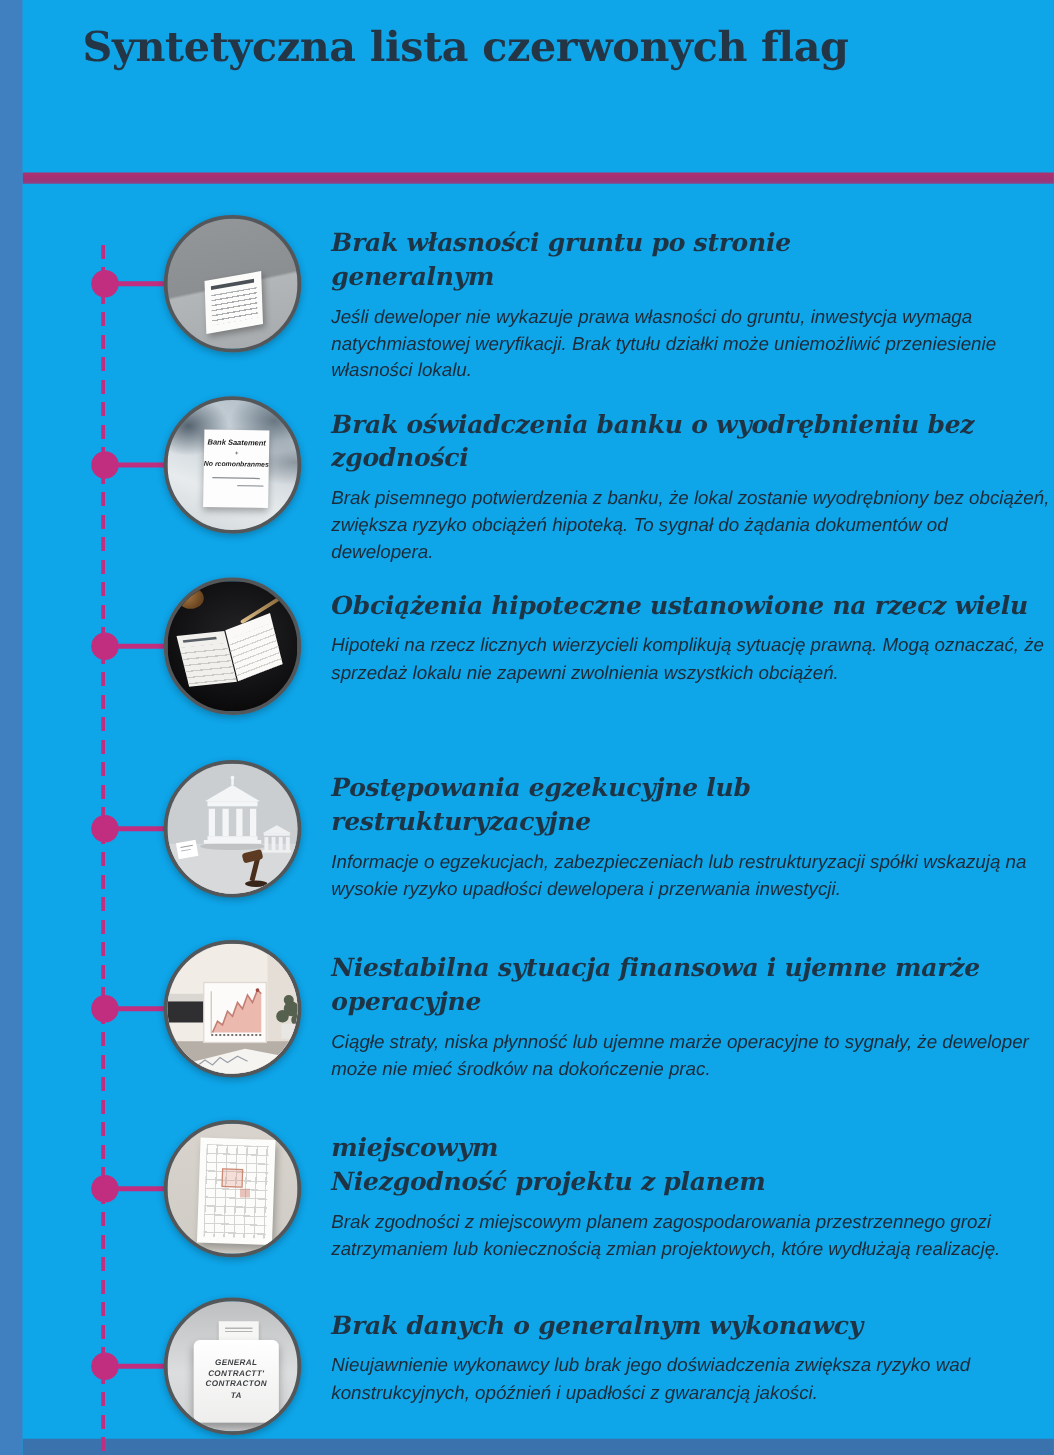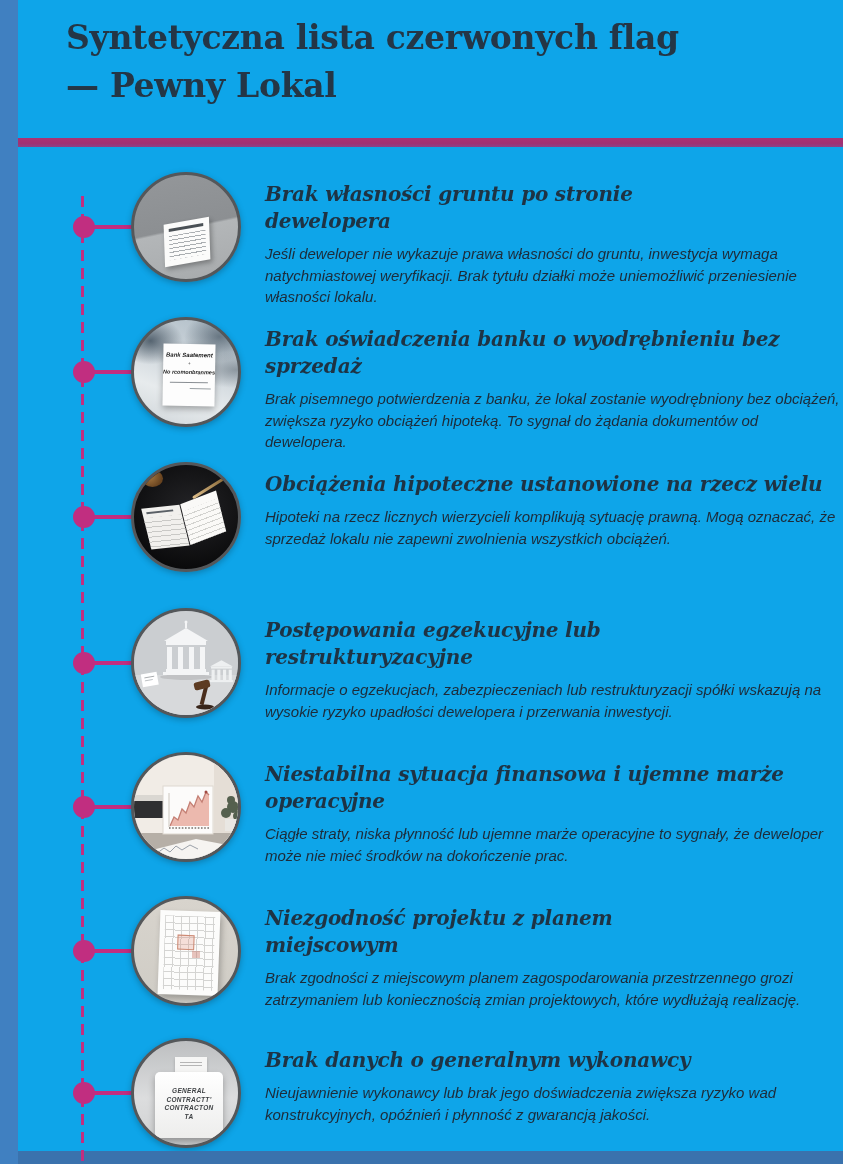--- a/index.html
+++ b/index.html
@@ -143,52 +143,51 @@
   
   .photo svg { display:block; }
 </style>
 </head>
 <body>
 
 <div class="page">
 
   <div class="header">
     <div class="title-line">Syntetyczna lista czerwonych flag</div>
-    <div class="title-line">— Pewny Lokal</div>
   </div>
   <div class="header-stripe"></div>
 
   <div class="item" style="top:172px">
     <div class="dot"></div>
     <div class="connector"></div>
     <div class="photo s-doc">
       <div class="paper"></div>
     </div>
     <div class="content">
       <div class="item-title">Brak własności gruntu po stronie</div>
-      <div class="item-title">dewelopera</div>
+      <div class="item-title">generalnym</div>
       <div class="item-desc">Jeśli deweloper nie wykazuje prawa własności do gruntu, inwestycja wymaga natychmiastowej weryfikacji. Brak tytułu działki może uniemożliwić przeniesienie własności lokalu.</div>
     </div>
   </div>
 
   <div class="item" style="top:317px">
     <div class="dot"></div>
     <div class="connector"></div>
     <div class="photo s-bank">
       <div class="card">
         <div class="bl1">Bank Saatement</div>
         <div class="bl2">+</div>
         <div class="bl3">No rcomonbranmes</div>
         <div class="rule"></div>
         <div class="rule2"></div>
       </div>
     </div>
     <div class="content">
       <div class="item-title">Brak oświadczenia banku o wyodrębnieniu bez</div>
-      <div class="item-title">sprzedaż</div>
+      <div class="item-title">zgodności</div>
       <div class="item-desc">Brak pisemnego potwierdzenia z banku, że lokal zostanie wyodrębniony bez obciążeń, zwiększa ryzyko obciążeń hipoteką. To sygnał do żądania dokumentów od dewelopera.</div>
     </div>
   </div>
 
   <div class="item" style="top:462px">
     <div class="dot"></div>
     <div class="connector"></div>
     <div class="photo s-book">
       <div class="gavel-knob"></div>
       <div class="book">
@@ -286,40 +285,40 @@
   </div>
 
   <div class="item" style="top:896px">
     <div class="dot"></div>
     <div class="connector"></div>
     <div class="photo s-plan">
       <div class="sheet"></div>
       <div class="mark2"></div>
     </div>
     <div class="content">
+      <div class="item-title">miejscowym</div>
       <div class="item-title">Niezgodność projektu z planem</div>
-      <div class="item-title">miejscowym</div>
       <div class="item-desc"> Brak zgodności z miejscowym planem zagospodarowania przestrzennego grozi zatrzymaniem lub koniecznością zmian projektowych, które wydłużają realizację.</div>
     </div>
   </div>
 
   <div class="item" style="top:1038px">
     <div class="dot"></div>
     <div class="connector"></div>
     <div class="photo s-folder">
       <div class="tabdoc"></div>
       <div class="folderbody">
         <div class="fl">GENERAL</div>
         <div class="fl">CONTRACTT'</div>
         <div class="fl">CONTRACTON</div>
         <div class="fl">TA</div>
       </div>
     </div>
     <div class="content">
       <div class="item-title">Brak danych o generalnym wykonawcy</div>
       <div class="item-title"></div>
-      <div class="item-desc">Nieujawnienie wykonawcy lub brak jego doświadczenia zwiększa ryzyko wad konstrukcyjnych, opóźnień i płynność z gwarancją jakości.</div>
+      <div class="item-desc">Nieujawnienie wykonawcy lub brak jego doświadczenia zwiększa ryzyko wad konstrukcyjnych, opóźnień i upadłości z gwarancją jakości.</div>
     </div>
   </div>
 
   <div class="bottom-strip"></div>
   <div class="timeline"></div>
 </div>
 
 </body></html>

